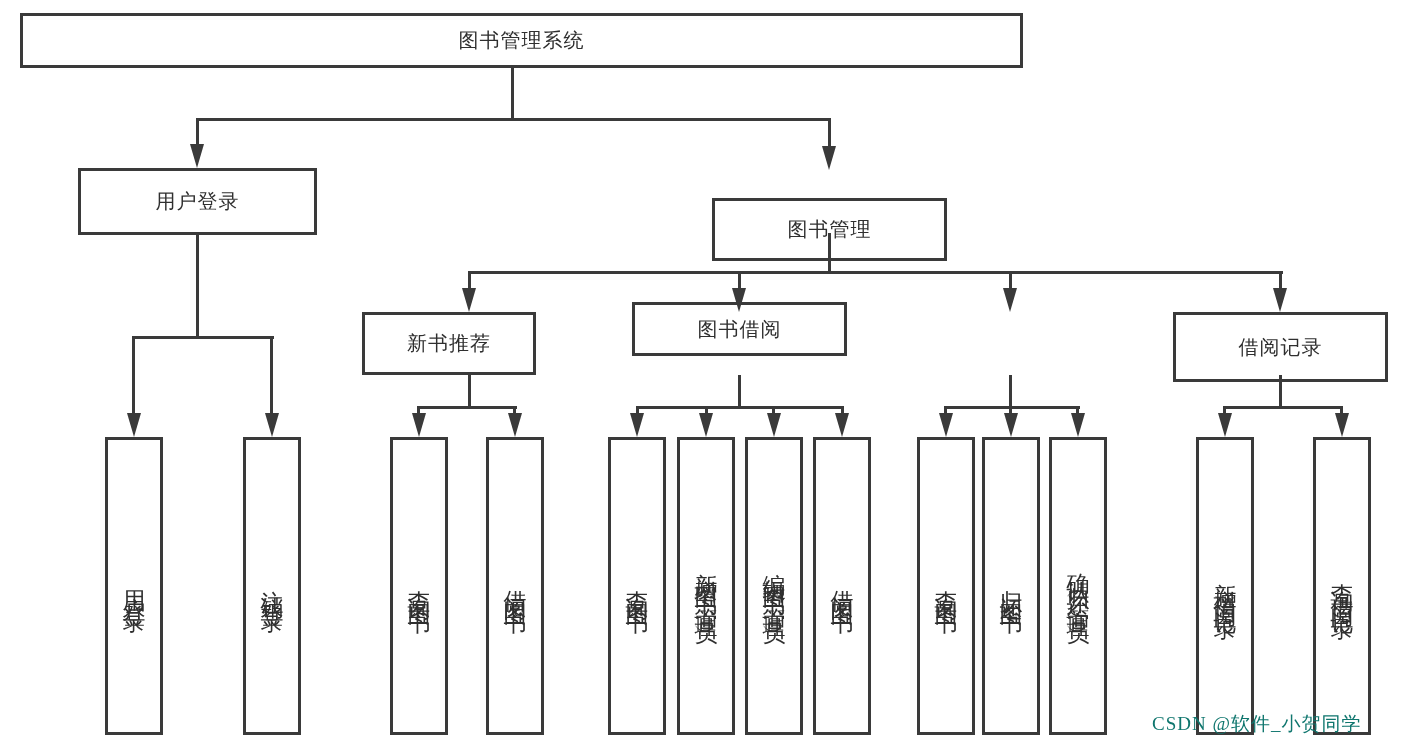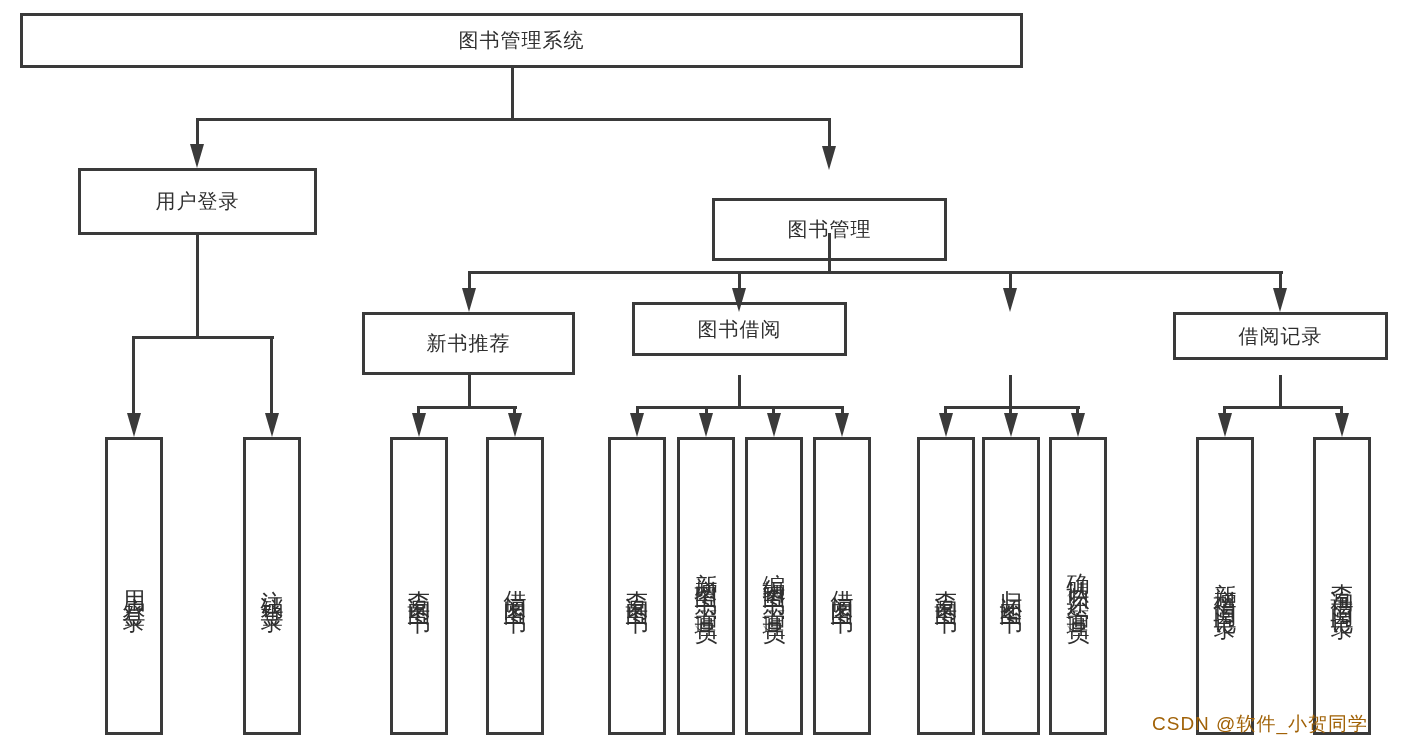--- a/index.html
+++ b/index.html
@@ -1,62 +1,62 @@
 <!DOCTYPE html>
 <html><head>
 <meta charset="utf-8">
 <style>
   :root { --line:#3a3a3a; --text:#2f2f2f; }
   html,body { margin:0; padding:0; background:#ffffff; }
   .canvas {
     position:relative; width:1405px; height:747px; background:#ffffff;
-    font-family:Liberation Sans, sans-serif; color:var(--text);
+    font-family:Liberation Serif, serif; color:var(--text);
     overflow:hidden;
   }
   .box {
     position:absolute; background:#ffffff; border:3px solid var(--line);
     box-sizing:border-box; display:flex; align-items:center; justify-content:center;
   }
   .hlabel { font-size:20px; letter-spacing:1px; white-space:nowrap; }
   .vtext  { writing-mode:vertical-rl; font-size:23px; letter-spacing:7px; line-height:1; }
   .vl { position:absolute; width:3px; background:var(--line); }
   .hl { position:absolute; height:3px; background:var(--line); }
   .arr {
     position:absolute; width:0; height:0;
     border-left:7px solid transparent; border-right:7px solid transparent;
     border-top:24px solid var(--line);
   }
   .watermark {
     position:absolute; left:1152px; top:711px; font-size:19px;
-    color:#a16207; letter-spacing:1px; white-space:nowrap; z-index:5;
+    color:#0f766e; letter-spacing:1px; white-space:nowrap; z-index:5;
   }
 </style>
 </head>
 <body>
 
 <div class="canvas">
 
   <div class="box" style="left:20px;top:13px;width:1003px;height:55px;">
     <span class="hlabel">图书管理系统</span>
   </div>
 
   <div class="box" style="left:78px;top:168px;width:239px;height:67px;">
     <span class="hlabel">用户登录</span>
   </div>
   <div class="box" style="left:712px;top:170px;width:235px;height:63px;margin-top:28px;">
     <span class="hlabel">图书管理</span>
   </div>
 
-  <div class="box" style="left:362px;top:312px;width:213px;height:63px;">
+  <div class="box" style="left:362px;top:312px;width:174px;height:63px;">
     <span class="hlabel">新书推荐</span>
   </div>
   <div class="box" style="left:632px;top:302px;width:215px;height:54px;">
     <span class="hlabel">图书借阅</span>
   </div>
-  <div class="box" style="left:1173px;top:312px;width:215px;height:48px;">
+  <div class="box" style="left:1173px;top:312px;width:215px;height:70px;">
     <span class="hlabel">借阅记录</span>
   </div>
 
   <div class="box" style="left:105px;top:437px;width:58px;height:298px;">
     <span class="vtext">用户登录</span>
   </div>
   <div class="box" style="left:243px;top:437px;width:58px;height:298px;">
     <span class="vtext">注销登录</span>
   </div>
 

